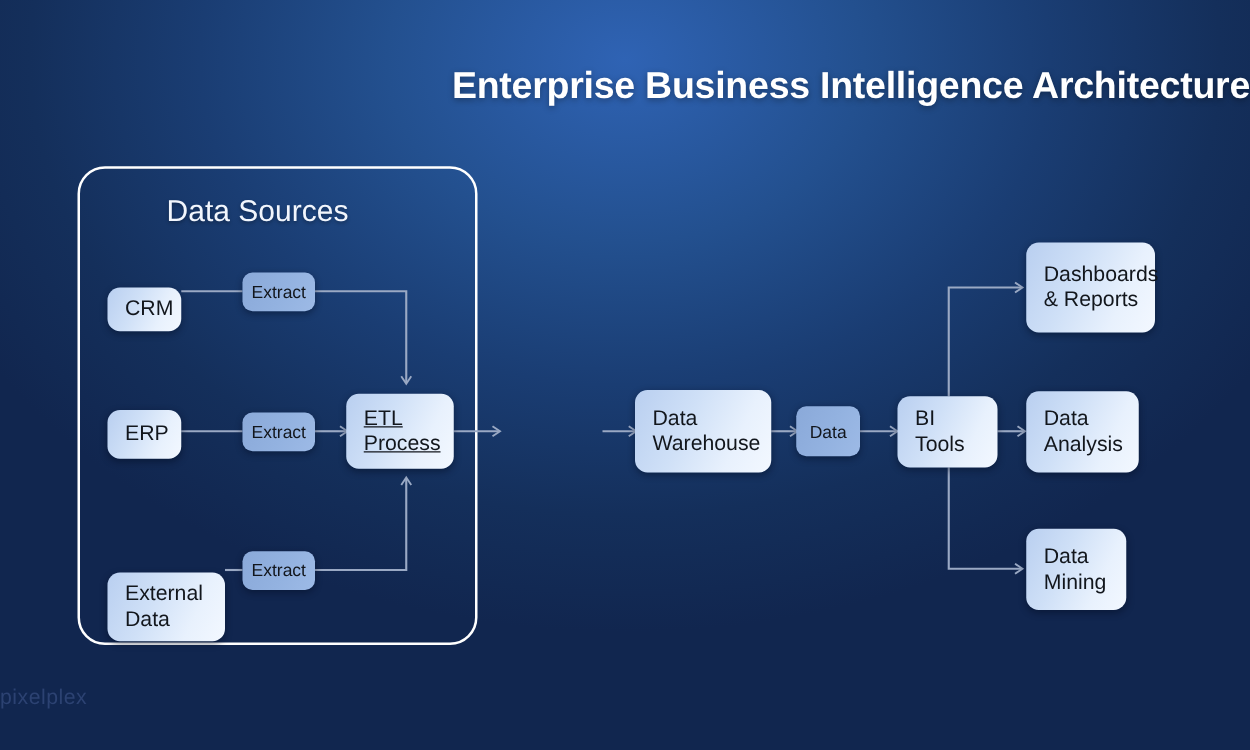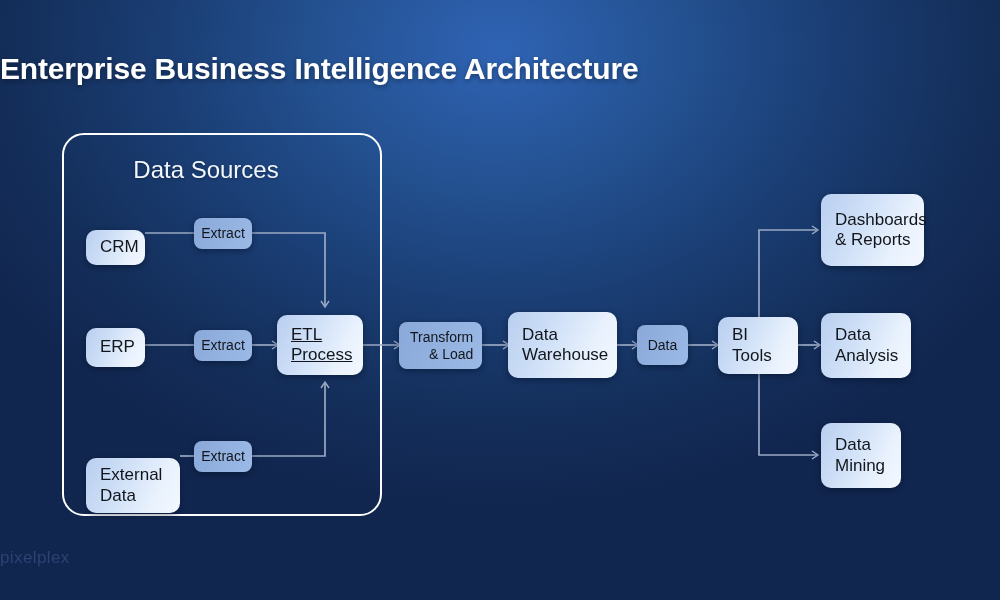--- a/index.html
+++ b/index.html
@@ -18,21 +18,21 @@
     background-image:
       radial-gradient(ellipse 680px 520px at 50% 8%, #2f63b4 0%, #23508f 28%, #1a3d73 50%, #142f5b 70%, #11264f 88%);
   }
 
   
   #title {
     position: absolute;
     left: 0;
     top: 52px;
     width: 1000px;
-    text-align: left;
+    text-align: right;
     color: #ffffff;
     font-size: 30px;
     font-weight: bold;
     letter-spacing: -0.2px;
     text-shadow: 0 2px 5px rgba(0,0,0,0.35);
   }
 
   
   #group-data-sources {
     position: absolute;
@@ -72,21 +72,20 @@
     padding: 0 14px;
     line-height: 1.18;
   }
   .node.mid {
     background-image: linear-gradient(115deg, #8aa9d9 0%, #93b2e0 55%, #9dbae6 100%);
     border-radius: 8px;
     font-size: 14px;
     padding: 0 11px;
     line-height: 1.18;
     justify-content: center;
-    text-align: right;
   }
 
   
   #wires {
     position: absolute;
     left: 0; top: 0;
     width: 1000px; height: 600px;
     overflow: visible;
   }
   .wire {
@@ -165,22 +164,20 @@
 
   <div class="node mid" style="left:194px; top:218px; width:58px; height:31px;">Extract</div>
 
   <div class="node mid" style="left:194px; top:330px; width:58px; height:31px;">Extract</div>
 
   <div class="node mid" style="left:194px; top:441px; width:58px; height:31px;">Extract</div>
 
   <div class="node light" style="left:277px; top:315px; width:86px; height:60px;text-decoration:underline;">ETL
 Process</div>
 
-  <div class="node mid" style="left:399px; top:322px; width:83px; height:47px; justify-content:flex-start;">Transform
-&amp; Load</div>
 
   <div class="node light" style="left:508px; top:312px; width:109px; height:66px;">Data
 Warehouse</div>
 
   <div class="node mid" style="left:637px; top:325px; width:51px; height:40px;">Data</div>
 
   <div class="node light" style="left:718px; top:317px; width:80px; height:57px;">BI Tools</div>
 
   <div class="node light" style="left:821px; top:194px; width:103px; height:72px;">Dashboards
 &amp; Reports</div>

